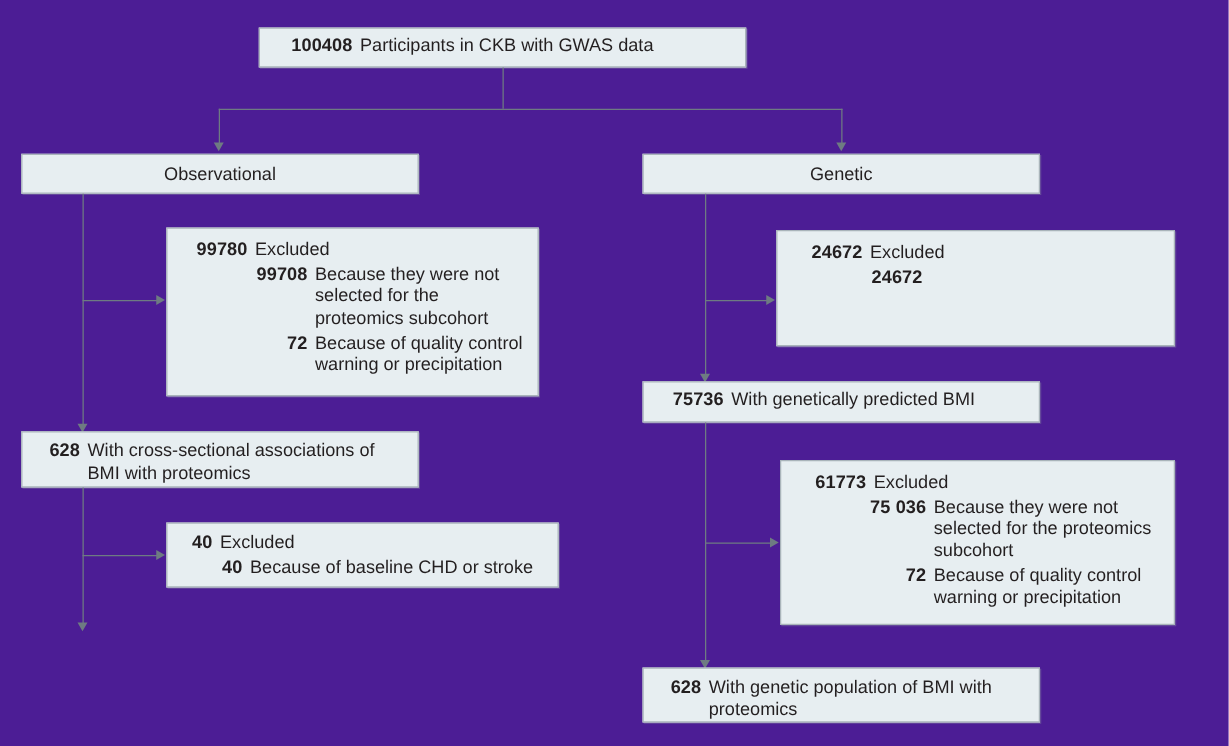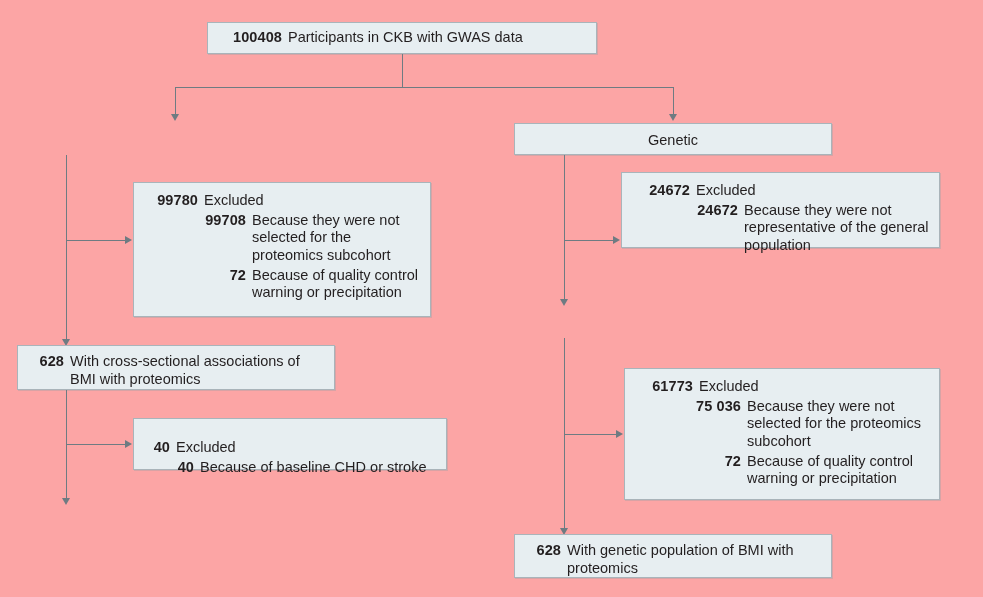--- a/index.html
+++ b/index.html
@@ -10,21 +10,21 @@
   }
   body {
     font-family: "Liberation Sans", "DejaVu Sans", sans-serif;
     color: #231f20;
     -webkit-font-smoothing: antialiased;
   }
   #canvas {
     position: relative;
     width: 983px;
     height: 597px;
-    background: #fca5a5;
+    background: #4c1d95;
     overflow: hidden;
   }
 
   
   .box {
     position: absolute;
     box-sizing: border-box;
     background: #e7eef1;
     border: 1px solid #a9b4ba;
     box-shadow: 1px 1px 0 0 rgba(150,160,166,0.35);
@@ -113,20 +113,25 @@
     </div>
   </div>
 
   <div class="vline" style="left:402px; top:54px; height:33px;"></div>
   <div class="hline" style="left:175px; top:87px; width:499px;"></div>
   <div class="vline" style="left:175px; top:87px; height:28px;"></div>
   <div class="arrow-down" style="left:171px; top:114px;"></div>
   <div class="vline" style="left:673px; top:87px; height:28px;"></div>
   <div class="arrow-down" style="left:669px; top:114px;"></div>
 
+  <div class="box centered" style="left:17px; top:123px; width:318px; height:32px;">
+    <div class="box-inner">
+      <span class="label-centered">Observational</span>
+    </div>
+  </div>
 
   <div class="vline" style="left:66px; top:155px; height:186px;"></div>
   <div class="arrow-down" style="left:62px; top:339px;"></div>
 
   <div class="hline" style="left:66px; top:240px; width:60px;"></div>
   <div class="arrow-right" style="left:125px; top:236px;"></div>
 
   <div class="box w-exL" style="left:133px; top:182px; width:298px; height:135px;">
     <div class="box-inner" style="padding-top:9px;">
       <div class="row">
@@ -153,21 +158,21 @@
     </div>
   </div>
 
   <div class="vline" style="left:66px; top:390px; height:110px;"></div>
   <div class="arrow-down" style="left:62px; top:498px;"></div>
 
   <div class="hline" style="left:66px; top:444px; width:60px;"></div>
   <div class="arrow-right" style="left:125px; top:440px;"></div>
 
   <div class="box w-exS" style="left:133px; top:418px; width:314px; height:52px;">
-    <div class="box-inner" style="padding-top:20px;">
+    <div class="box-inner" style="padding-top:7px;">
       <div class="row">
         <span class="num">40</span>
         <span class="txt">Excluded</span>
       </div>
       <div class="row sub">
         <span class="num">40</span>
         <span class="txt">Because of baseline CHD or stroke</span>
       </div>
     </div>
   </div>
@@ -178,33 +183,40 @@
       <span class="label-centered">Genetic</span>
     </div>
   </div>
 
   <div class="vline" style="left:564px; top:155px; height:146px;"></div>
   <div class="arrow-down" style="left:560px; top:299px;"></div>
 
   <div class="hline" style="left:564px; top:240px; width:50px;"></div>
   <div class="arrow-right" style="left:613px; top:236px;"></div>
 
-  <div class="box w-exR" style="left:621px; top:172px; width:319px; height:76px;">
+  <div class="box w-exR" style="left:621px; top:184px; width:319px; height:93px;">
     <div class="box-inner" style="padding-top:9px;">
       <div class="row">
         <span class="num">24672</span>
         <span class="txt">Excluded</span>
       </div>
       <div class="row sub">
         <span class="num">24672</span>
-        <span class="txt">Because they were not representative of the general population</span>
-      </div>
-    </div>
-  </div>
-
+      </div>
+    </div>
+  </div>
+
+  <div class="box w-main2" style="left:514px; top:305px; width:318px; height:33px;">
+    <div class="box-inner" style="padding-top:6px;">
+      <div class="row">
+        <span class="num">75736</span>
+        <span class="txt">With genetically predicted BMI</span>
+      </div>
+    </div>
+  </div>
 
   <div class="vline" style="left:564px; top:338px; height:192px;"></div>
   <div class="arrow-down" style="left:560px; top:528px;"></div>
 
   <div class="hline" style="left:564px; top:434px; width:53px;"></div>
   <div class="arrow-right" style="left:616px; top:430px;"></div>
 
   <div class="box w-exR" style="left:624px; top:368px; width:316px; height:132px;">
     <div class="box-inner" style="padding-top:9px;">
       <div class="row">

